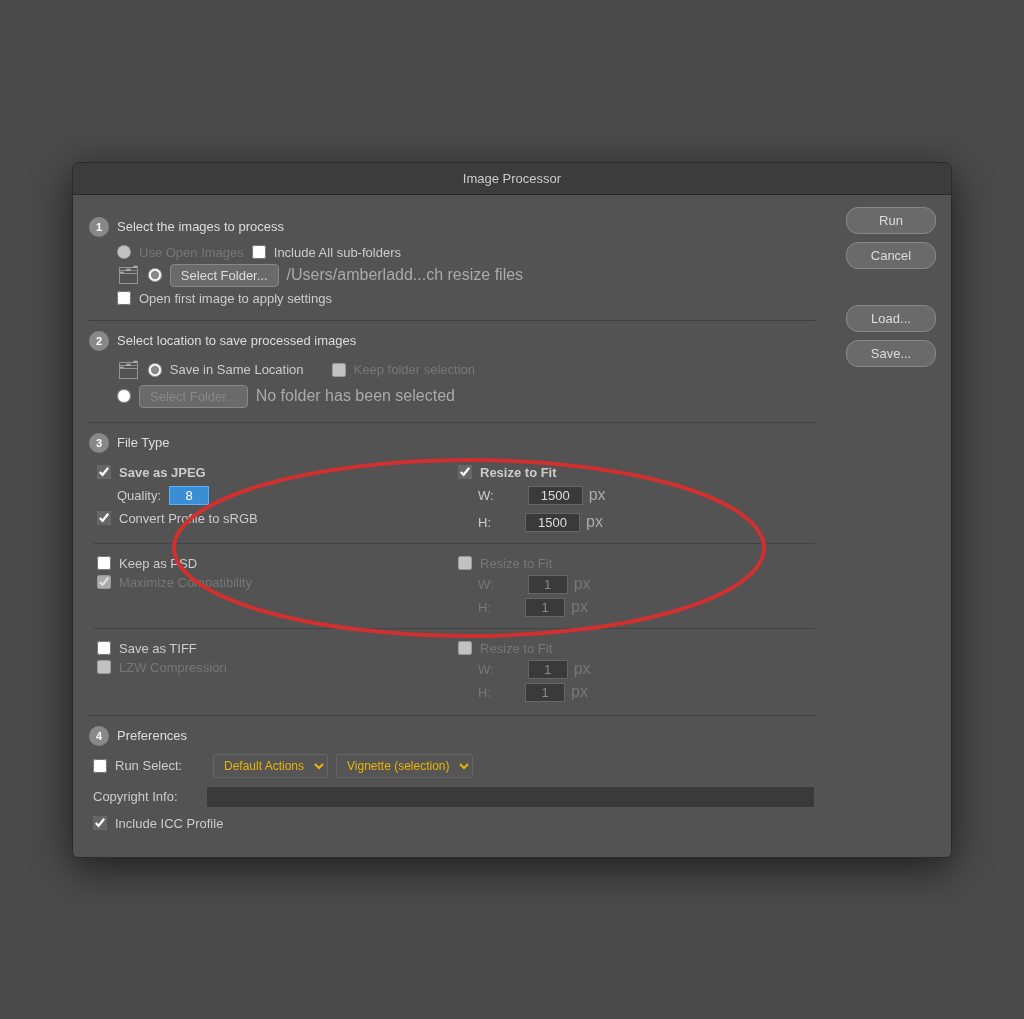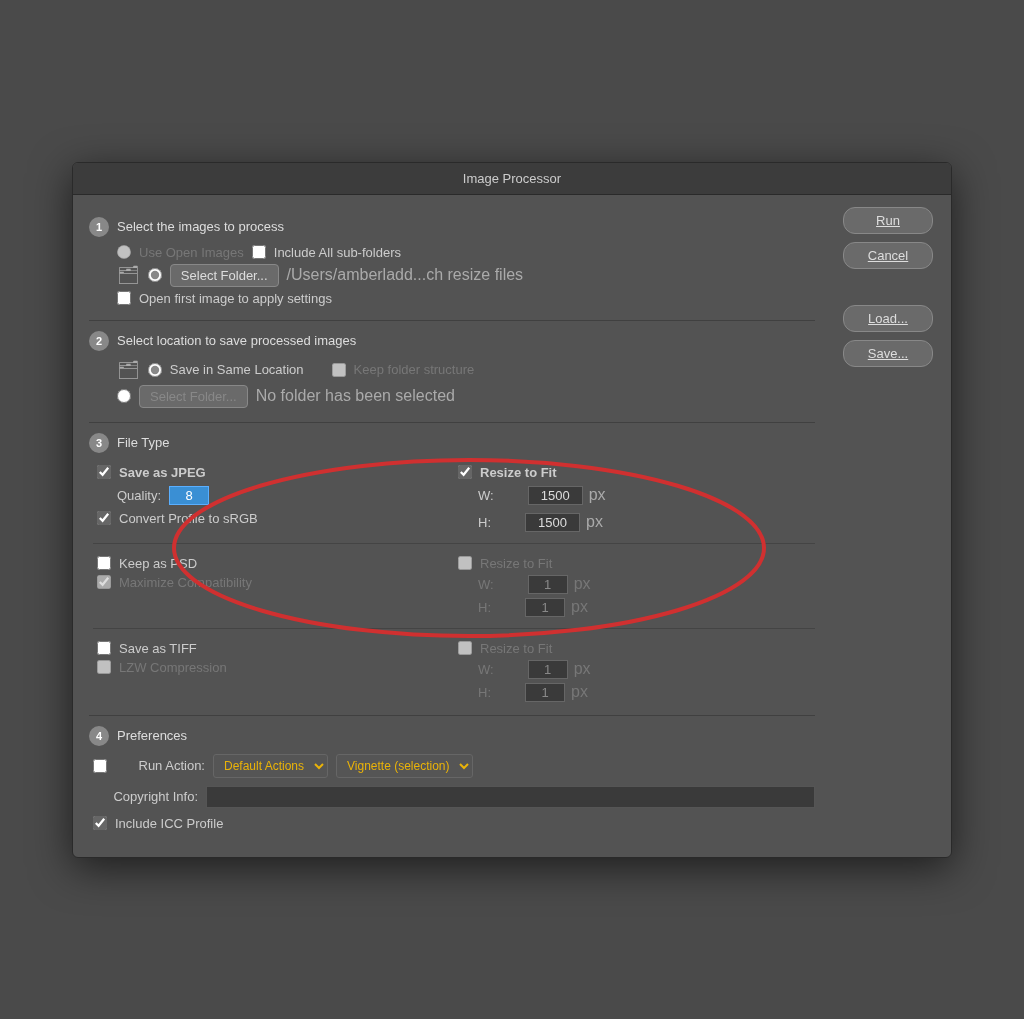--- a/index.html
+++ b/index.html
@@ -36,22 +36,21 @@
     .main-panel {
       flex: 1;
       padding: 12px 16px;
     }
     .side-panel {
       width: 120px;
       padding: 12px 12px;
       display: flex;
       flex-direction: column;
       gap: 8px;
-      align-items: flex-start;
-      text-decoration: underline;
+      align-items: center;
     }
     .section {
       border-bottom: 1px solid #404040;
       padding: 10px 0;
     }
     .section:last-child { border-bottom: none; }
     .section-header {
       display: flex;
       align-items: center;
       gap: 8px;
@@ -73,21 +72,21 @@
     .section-title {
       font-size: 13px;
       color: #ddd;
     }
     .row {
       display: flex;
       align-items: center;
       gap: 8px;
       margin: 4px 0 4px 28px;
     }
-    label { color: #ccc; font-size: 13px; cursor: pointer; text-align: right; }
+    label { color: #ccc; font-size: 13px; cursor: pointer; }
     input[type="checkbox"] {
       width: 14px;
       height: 14px;
       accent-color: #666;
       cursor: pointer;
     }
     input[type="radio"] {
       width: 14px;
       height: 14px;
       accent-color: #888;
@@ -202,21 +201,21 @@
       <div class="section">
         <div class="section-header">
           <div class="step-badge">2</div>
           <span class="section-title">Select location to save processed images</span>
         </div>
         <div class="row" style="align-items:center;">
           <span style="font-size:18px; color:#aaa;">🗂</span>
           <input type="radio" checked="" style="">
           <label style="margin-right:20px;">Save in Same Location</label>
           <input type="checkbox" disabled="" style="">
-          <label class="disabled">Keep folder structure</label>
+          <label class="disabled">Keep folder selection</label>
         </div>
         <div class="row">
           <input type="radio" style="">
           <button class="btn-folder" style="color:#888;">Select Folder...</button>
           <span class="path-text">No folder has been selected</span>
         </div>
       </div>
 
       <div class="section section3-wrapper" style="position:relative;">
         <div class="section-header">
@@ -320,21 +319,21 @@
         </div>
       </div>
 
       <div class="section">
         <div class="section-header">
           <div class="step-badge">4</div>
           <span class="section-title">Preferences</span>
         </div>
         <div class="row" style="margin-left:4px; align-items:center; gap:8px;">
           <input type="checkbox" style="">
-          <label style="min-width:90px;">Run Action:</label>
+          <label style="min-width:90px;">Run Select:</label>
           <select>
             <option>Default Actions</option>
             <option>My Actions</option>
           </select>
           <select>
             <option>Vignette (selection)</option>
             <option>Other</option>
           </select>
         </div>
         <div class="row" style="margin-left:4px; align-items:center; gap:8px; margin-top:8px;">

